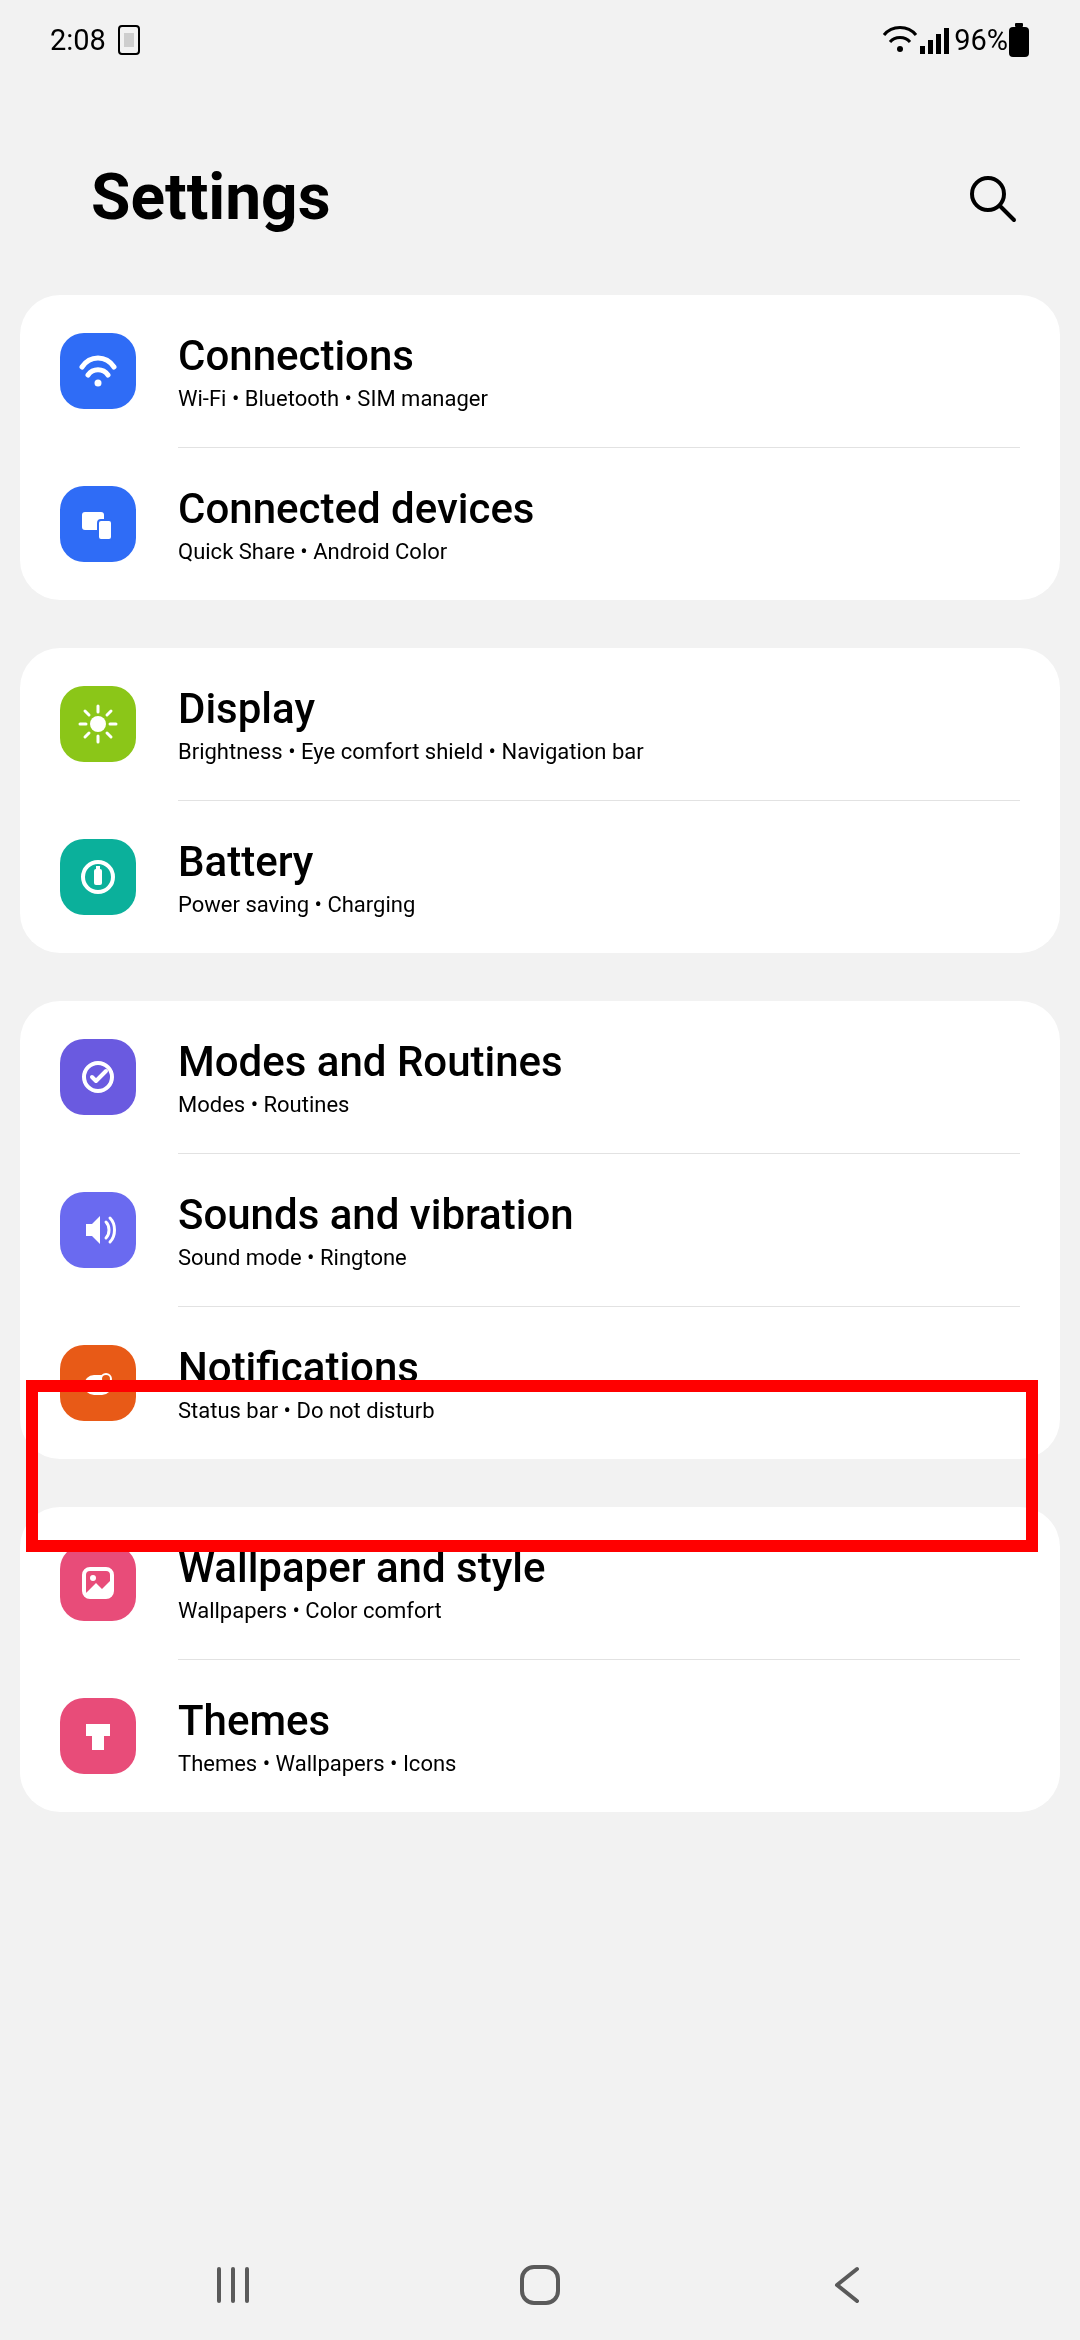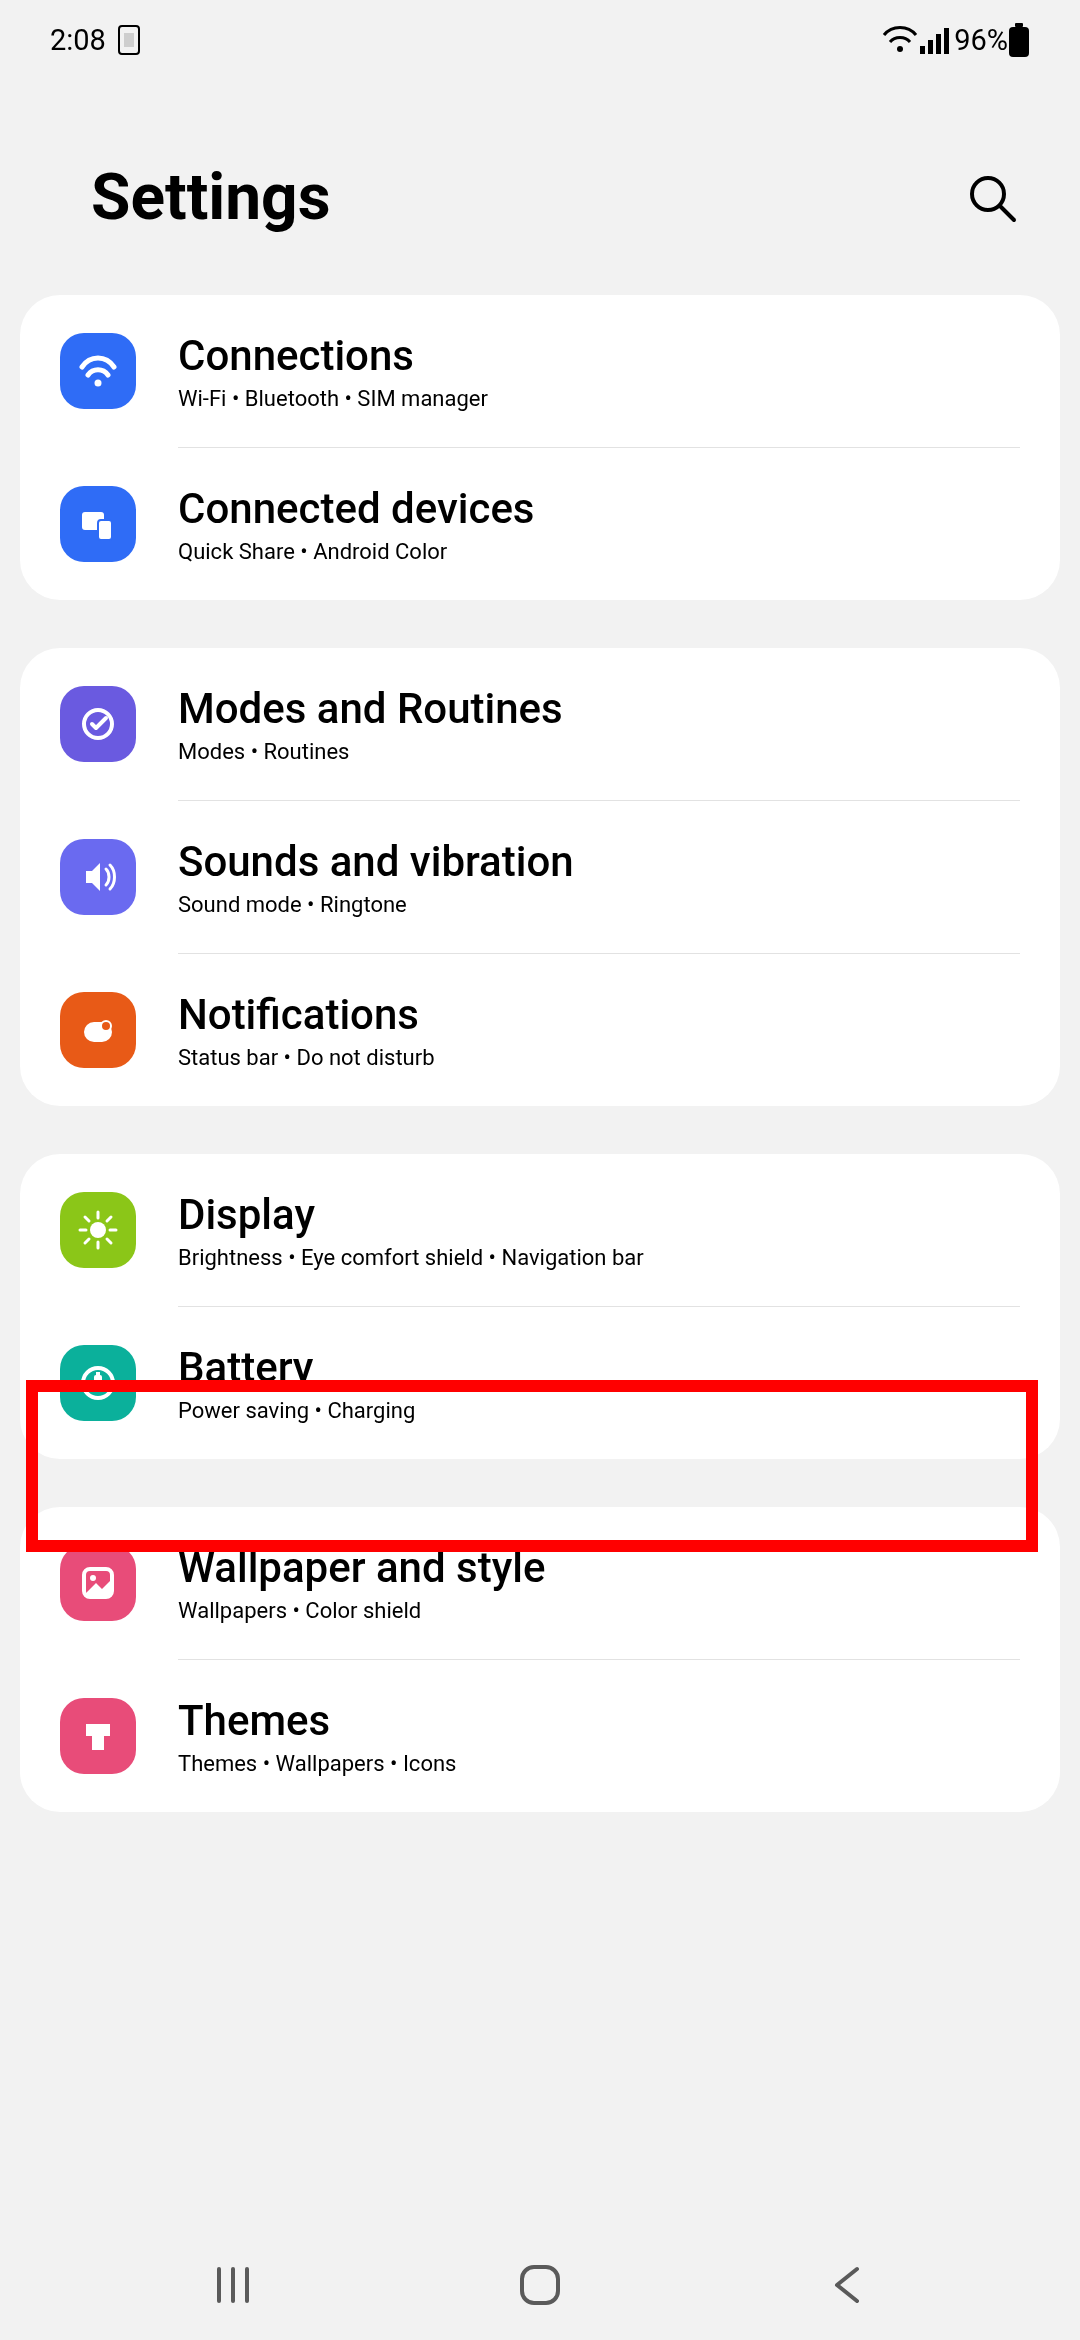--- a/index.html
+++ b/index.html
@@ -153,61 +153,20 @@
             <rect x="22" y="18" width="14" height="20" rx="3" fill="white" stroke="#2f6cf6" stroke-width="2"></rect>
           </svg>
         </div>
         <div class="row-text">
           <div class="row-title">Connected devices</div>
           <div class="row-sub">Quick Share  •  Android Color</div>
         </div>
       </div>
     </div>
     <div class="group">
-      <div class="row" id="row-modes-routines">
-        <div class="icon-wrap" style="background: rgb(106, 90, 224);">
-          <svg width="44" height="44" viewBox="0 0 44 44">
-            <circle cx="22" cy="22" r="14" stroke="white" stroke-width="4" fill="none"></circle>
-            <path d="M16 22 L20 26 L30 16" stroke="white" stroke-width="4" fill="none" stroke-linecap="round" stroke-linejoin="round"></path>
-          </svg>
-        </div>
-        <div class="row-text">
-          <div class="row-title">Modes and Routines</div>
-          <div class="row-sub">Modes  •  Routines</div>
-        </div>
-      </div>
-      <div class="divider"></div>
-      <div class="row" id="row-sounds-vibration">
-        <div class="icon-wrap" style="background: rgb(106, 106, 240);">
-          <svg width="44" height="44" viewBox="0 0 44 44">
-            <path d="M10 16 L16 16 L24 8 L24 36 L16 28 L10 28 Z" fill="white"></path>
-            <path d="M30 14 C34 18 34 26 30 30" stroke="white" stroke-width="3" fill="none" stroke-linecap="round"></path>
-            <path d="M34 10 C40 16 40 28 34 34" stroke="white" stroke-width="3" fill="none" stroke-linecap="round"></path>
-          </svg>
-        </div>
-        <div class="row-text">
-          <div class="row-title">Sounds and vibration</div>
-          <div class="row-sub">Sound mode  •  Ringtone</div>
-        </div>
-      </div>
-      <div class="divider"></div>
-      <div class="row" id="row-notifications">
-        <div class="icon-wrap" style="background: rgb(232, 90, 23);">
-          <svg width="44" height="44" viewBox="0 0 44 44">
-            <rect x="8" y="14" width="28" height="20" rx="10" fill="white"></rect>
-            <circle cx="30" cy="18" r="5" fill="#e85a17" stroke="white" stroke-width="2"></circle>
-          </svg>
-        </div>
-        <div class="row-text">
-          <div class="row-title">Notifications</div>
-          <div class="row-sub">Status bar  •  Do not disturb</div>
-        </div>
-      </div>
-    </div>
-    <div class="group">
       <div class="row" id="row-display">
         <div class="icon-wrap" style="background: rgb(139, 198, 24);">
           <svg width="44" height="44" viewBox="0 0 44 44">
             <circle cx="22" cy="22" r="8" fill="white"></circle>
             <g stroke="white" stroke-width="3" stroke-linecap="round">
               <line x1="22" y1="4" x2="22" y2="10"></line>
               <line x1="22" y1="34" x2="22" y2="40"></line>
               <line x1="4" y1="22" x2="10" y2="22"></line>
               <line x1="34" y1="22" x2="40" y2="22"></line>
               <line x1="9" y1="9" x2="13" y2="13"></line>
@@ -231,31 +190,72 @@
             <rect x="20" y="11" width="4" height="3" fill="white"></rect>
           </svg>
         </div>
         <div class="row-text">
           <div class="row-title">Battery</div>
           <div class="row-sub">Power saving  •  Charging</div>
         </div>
       </div>
     </div>
     <div class="group">
+      <div class="row" id="row-modes-routines">
+        <div class="icon-wrap" style="background: rgb(106, 90, 224);">
+          <svg width="44" height="44" viewBox="0 0 44 44">
+            <circle cx="22" cy="22" r="14" stroke="white" stroke-width="4" fill="none"></circle>
+            <path d="M16 22 L20 26 L30 16" stroke="white" stroke-width="4" fill="none" stroke-linecap="round" stroke-linejoin="round"></path>
+          </svg>
+        </div>
+        <div class="row-text">
+          <div class="row-title">Modes and Routines</div>
+          <div class="row-sub">Modes  •  Routines</div>
+        </div>
+      </div>
+      <div class="divider"></div>
+      <div class="row" id="row-sounds-vibration">
+        <div class="icon-wrap" style="background: rgb(106, 106, 240);">
+          <svg width="44" height="44" viewBox="0 0 44 44">
+            <path d="M10 16 L16 16 L24 8 L24 36 L16 28 L10 28 Z" fill="white"></path>
+            <path d="M30 14 C34 18 34 26 30 30" stroke="white" stroke-width="3" fill="none" stroke-linecap="round"></path>
+            <path d="M34 10 C40 16 40 28 34 34" stroke="white" stroke-width="3" fill="none" stroke-linecap="round"></path>
+          </svg>
+        </div>
+        <div class="row-text">
+          <div class="row-title">Sounds and vibration</div>
+          <div class="row-sub">Sound mode  •  Ringtone</div>
+        </div>
+      </div>
+      <div class="divider"></div>
+      <div class="row" id="row-notifications">
+        <div class="icon-wrap" style="background: rgb(232, 90, 23);">
+          <svg width="44" height="44" viewBox="0 0 44 44">
+            <rect x="8" y="14" width="28" height="20" rx="10" fill="white"></rect>
+            <circle cx="30" cy="18" r="5" fill="#e85a17" stroke="white" stroke-width="2"></circle>
+          </svg>
+        </div>
+        <div class="row-text">
+          <div class="row-title">Notifications</div>
+          <div class="row-sub">Status bar  •  Do not disturb</div>
+        </div>
+      </div>
+    </div>
+    <div class="group">
       <div class="row" id="row-wallpaper-style">
         <div class="icon-wrap" style="background: rgb(232, 76, 121);">
           <svg width="44" height="44" viewBox="0 0 44 44">
             <rect x="8" y="8" width="28" height="28" rx="6" stroke="white" stroke-width="4" fill="none"></rect>
             <circle cx="17" cy="17" r="3" fill="white"></circle>
             <path d="M10 32 L20 22 L26 28 L34 20 L34 34 L10 34 Z" fill="white"></path>
           </svg>
         </div>
         <div class="row-text">
           <div class="row-title">Wallpaper and style</div>
-          <div class="row-sub">Wallpapers  •  Color shield</div>
+          <div class="row-sub">Wallpapers  •  Color comfort</div>
         </div>
       </div>
       <div class="divider"></div>
       <div class="row" id="row-themes">
         <div class="icon-wrap" style="background: rgb(232, 76, 121);">
           <svg width="44" height="44" viewBox="0 0 44 44">
             <path d="M10 10 L34 10 L34 22 L28 22 L28 36 L16 36 L16 22 L10 22 Z" fill="white"></path>
           </svg>
         </div>
         <div class="row-text">

